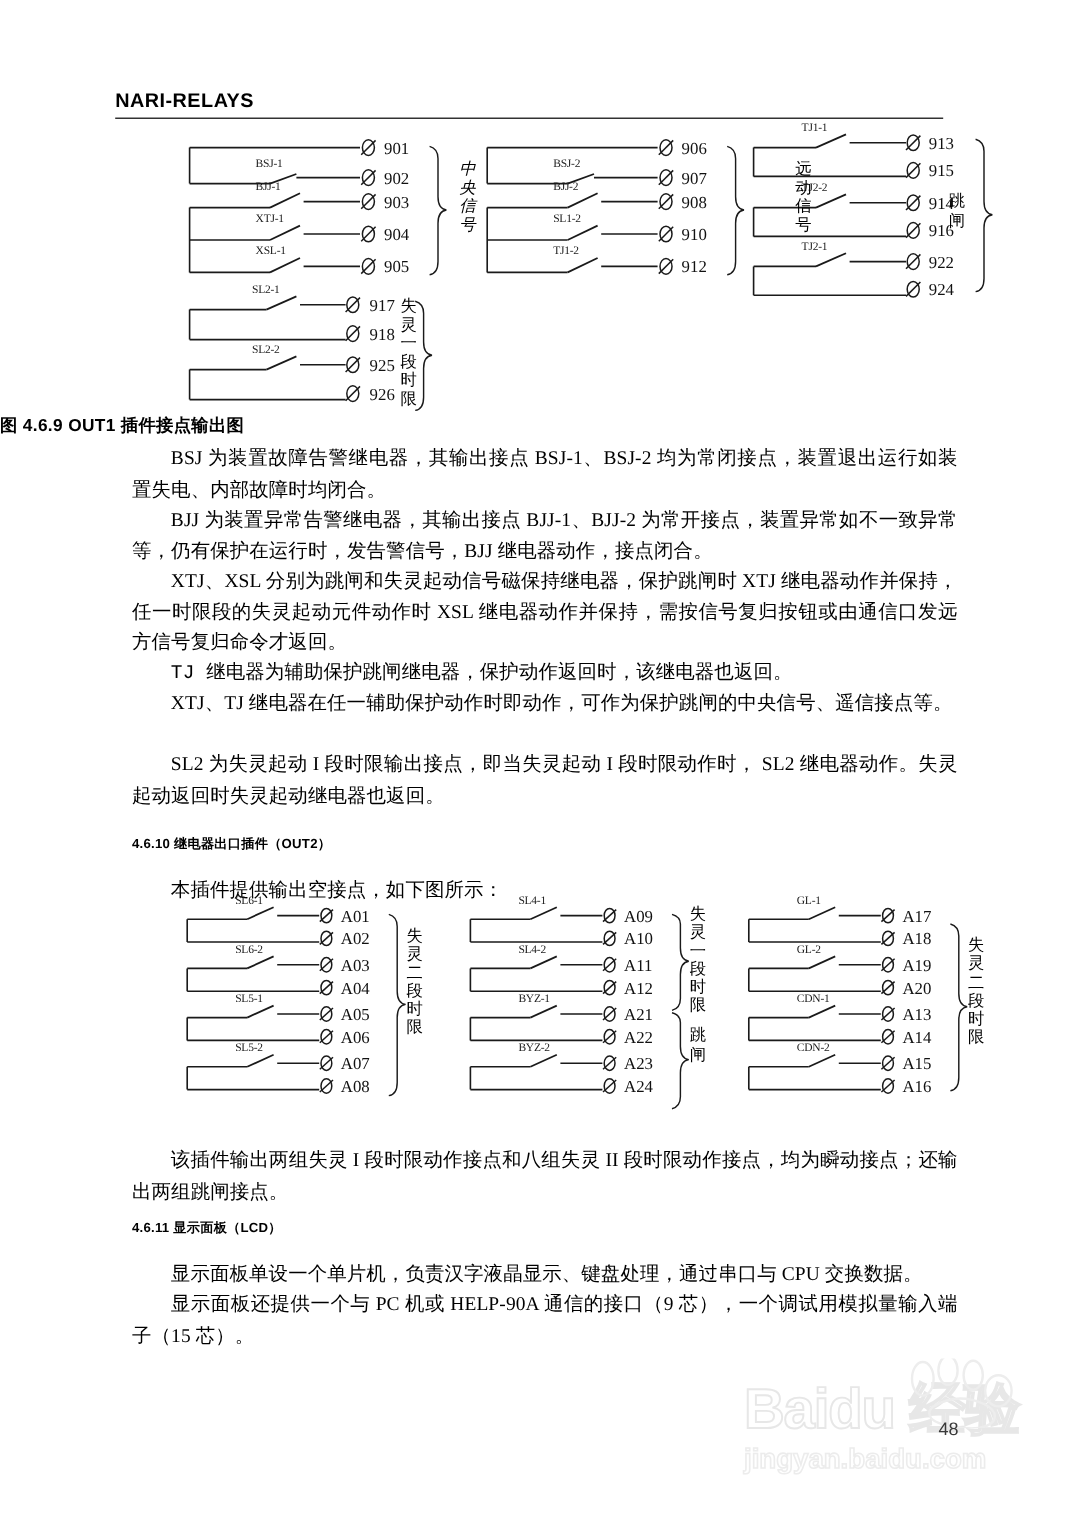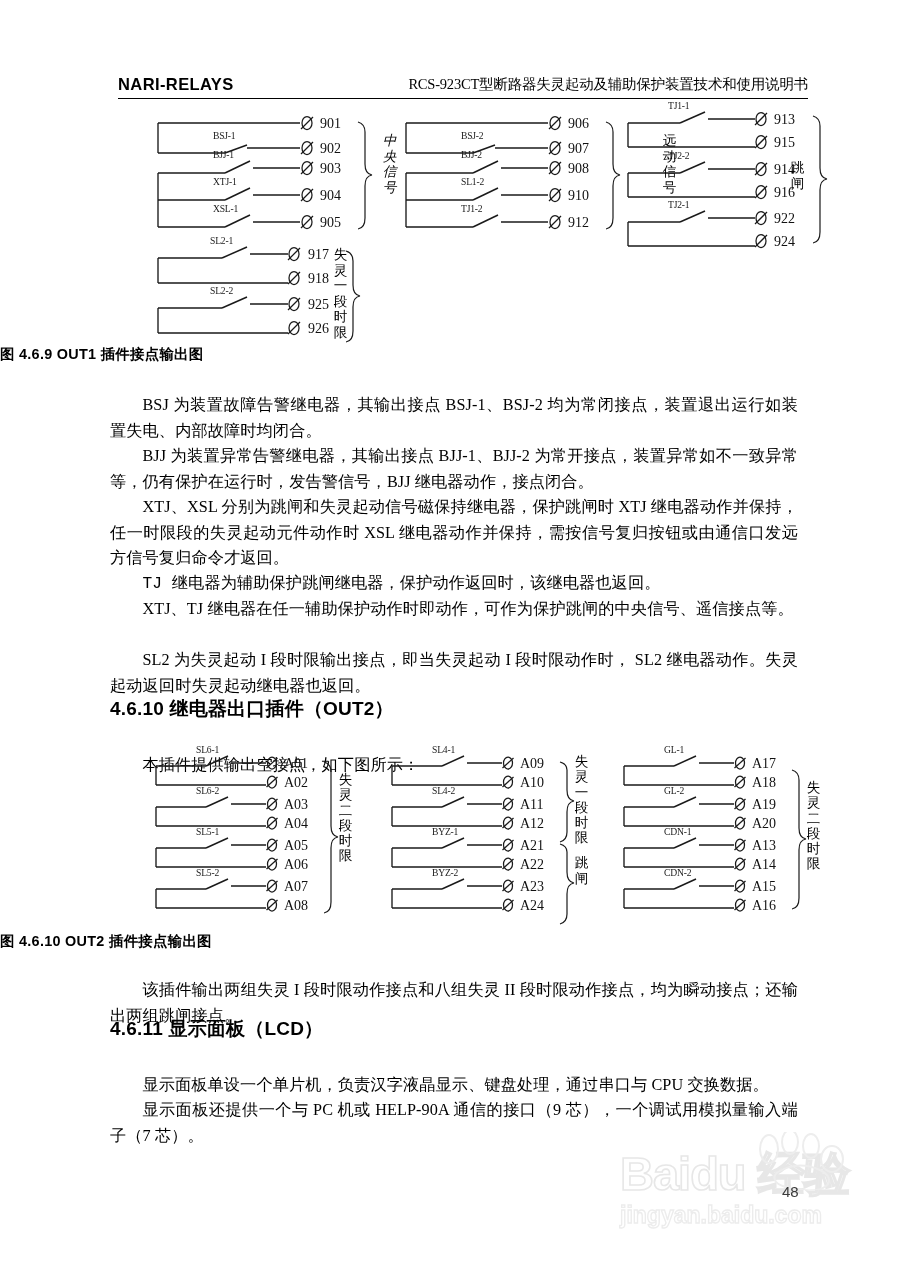--- a/index.html
+++ b/index.html
@@ -15,27 +15,27 @@
     position: relative;
     width: 905px;
     height: 1280px;
     background: #ffffff;
     overflow: hidden;
   }
 
   
   .header {
     position: absolute;
-    left: 118px;
+    left: 96px;
     top: 58px;
     width: 690px;
     height: 36px;
     display: flex;
     align-items: flex-end;
-    justify-content: space-between;
+    justify-content: flex-start;
     border-bottom: 1.6px solid #000;
     padding-bottom: 4px;
   }
   .header-left {
     font-family: "Liberation Sans", "DejaVu Sans", sans-serif;
     font-weight: bold;
     font-size: 16.5px;
     letter-spacing: 0.4px;
   }
   .header-right {
@@ -45,28 +45,27 @@
   }
 
   
   .para {
     position: absolute;
     font-size: 16.2px;
     line-height: 25.6px;
     text-align: justify;
     text-indent: 2em;
     letter-spacing: 0.1px;
-    margin-top: 23px;
   }
 
   .heading {
     position: absolute;
     font-family: "Liberation Sans", "DejaVu Sans", sans-serif;
     font-weight: bold;
-    font-size: 19px;
+    font-size: 11px;
     letter-spacing: 0.2px;
   }
 
   .fig-caption {
     position: absolute;
     width: 100%;
     text-align: left;
     font-family: Liberation Sans, sans-serif;
     font-weight: bold;
     font-size: 14.4px;
@@ -147,21 +146,20 @@
     color: #3a3a3a;
   }
 </style>
 </head>
 <body>
 
 <div id="page">
 
   <div class="header">
     <div class="header-left">NARI-RELAYS</div>
-    <div class="header-right">RCS-923CT型断路器失灵起动及辅助保护装置技术和使用说明书</div>
   </div>
 
   <div class="diagram" style="left:150px; top:110px;">
     <svg width="660" height="225" viewBox="0 0 660 225">
 
       <g>
 
         <path class="wire" d="M8,13 L150,13 M8,13 L8,43 M8,43 L75,43"></path>
         <path class="sw" d="M75,43 L97,35"></path>
         <path class="wire" d="M97,38 L150,38"></path>
@@ -481,27 +479,26 @@
         <path class="brace" d="M176,18 q7,2 7,10 l0,48 q0,10 7,11 q-7,1 -7,11 l0,48 q0,10 -7,11"></path>
       </g>
     </svg>
   </div>
 
   <div class="vlabel" style="left:338px; top:772px; line-height:15.3px;">失灵二段时限</div>
   <div class="vlabel" style="left:574px; top:754px; line-height:15.3px;">失灵一段时限</div>
   <div class="vlabel" style="left:574px; top:855px;">跳闸</div>
   <div class="vlabel" style="left:806px; top:780px; line-height:15.3px;">失灵二段时限</div>
 
-  <div class="fig-caption" style="top:932px;">图 4.6.10 OUT2 插件接点输出图</div>
 
   <div class="para" style="left:110px; top:955px; width:688px;">该插件输出两组失灵 I 段时限动作接点和八组失灵 II 段时限动作接点，均为瞬动接点；还输出两组跳闸接点。</div>
 
   <div class="heading" style="left:110px; top:1016px;">4.6.11 显示面板（LCD）</div>
   <div class="para" style="left:110px; top:1050px; width:688px;">显示面板单设一个单片机，负责汉字液晶显示、键盘处理，通过串口与 CPU 交换数据。</div>
-  <div class="para" style="left:110px; top:1075px; width:688px;">显示面板还提供一个与 PC 机或 HELP-90A 通信的接口（9 芯），一个调试用模拟量输入端子（7 芯）。</div>
+  <div class="para" style="left:110px; top:1075px; width:688px;">显示面板还提供一个与 PC 机或 HELP-90A 通信的接口（9 芯），一个调试用模拟量输入端子（15 芯）。</div>
 
   <div class="watermark">
     <svg class="wm-paw" width="96" height="58" viewBox="0 0 96 58">
       <ellipse cx="17" cy="17" rx="9" ry="14" fill="none" stroke="#ededed" stroke-width="2"></ellipse>
       <ellipse cx="38" cy="10" rx="8" ry="12" fill="none" stroke="#ededed" stroke-width="2"></ellipse>
       <ellipse cx="59" cy="14" rx="8" ry="12" fill="none" stroke="#ededed" stroke-width="2"></ellipse>
       <ellipse cx="80" cy="27" rx="11" ry="13" fill="none" stroke="#ededed" stroke-width="2"></ellipse>
       <path d="M26,40 q20,-12 42,-2 q12,6 8,14 q-6,8 -26,6 q-20,-2 -26,-8 q-4,-6 2,-10 z" fill="none" stroke="#ededed" stroke-width="2"></path>
     </svg>
     <div class="wm-main">Baidu 经验</div>

